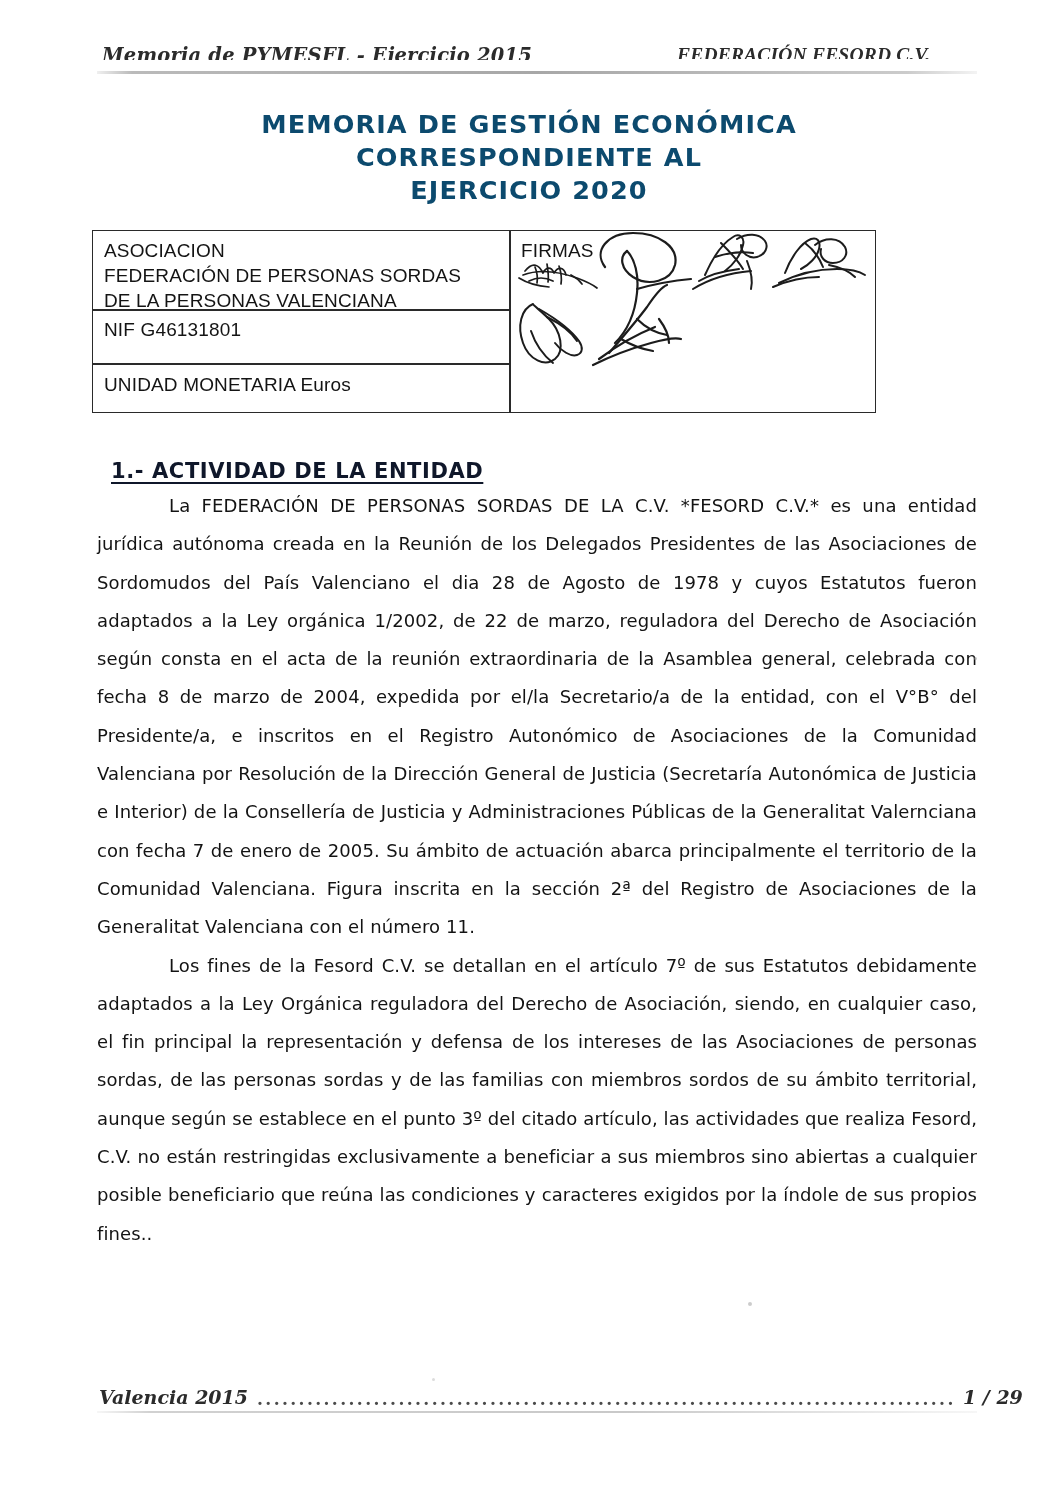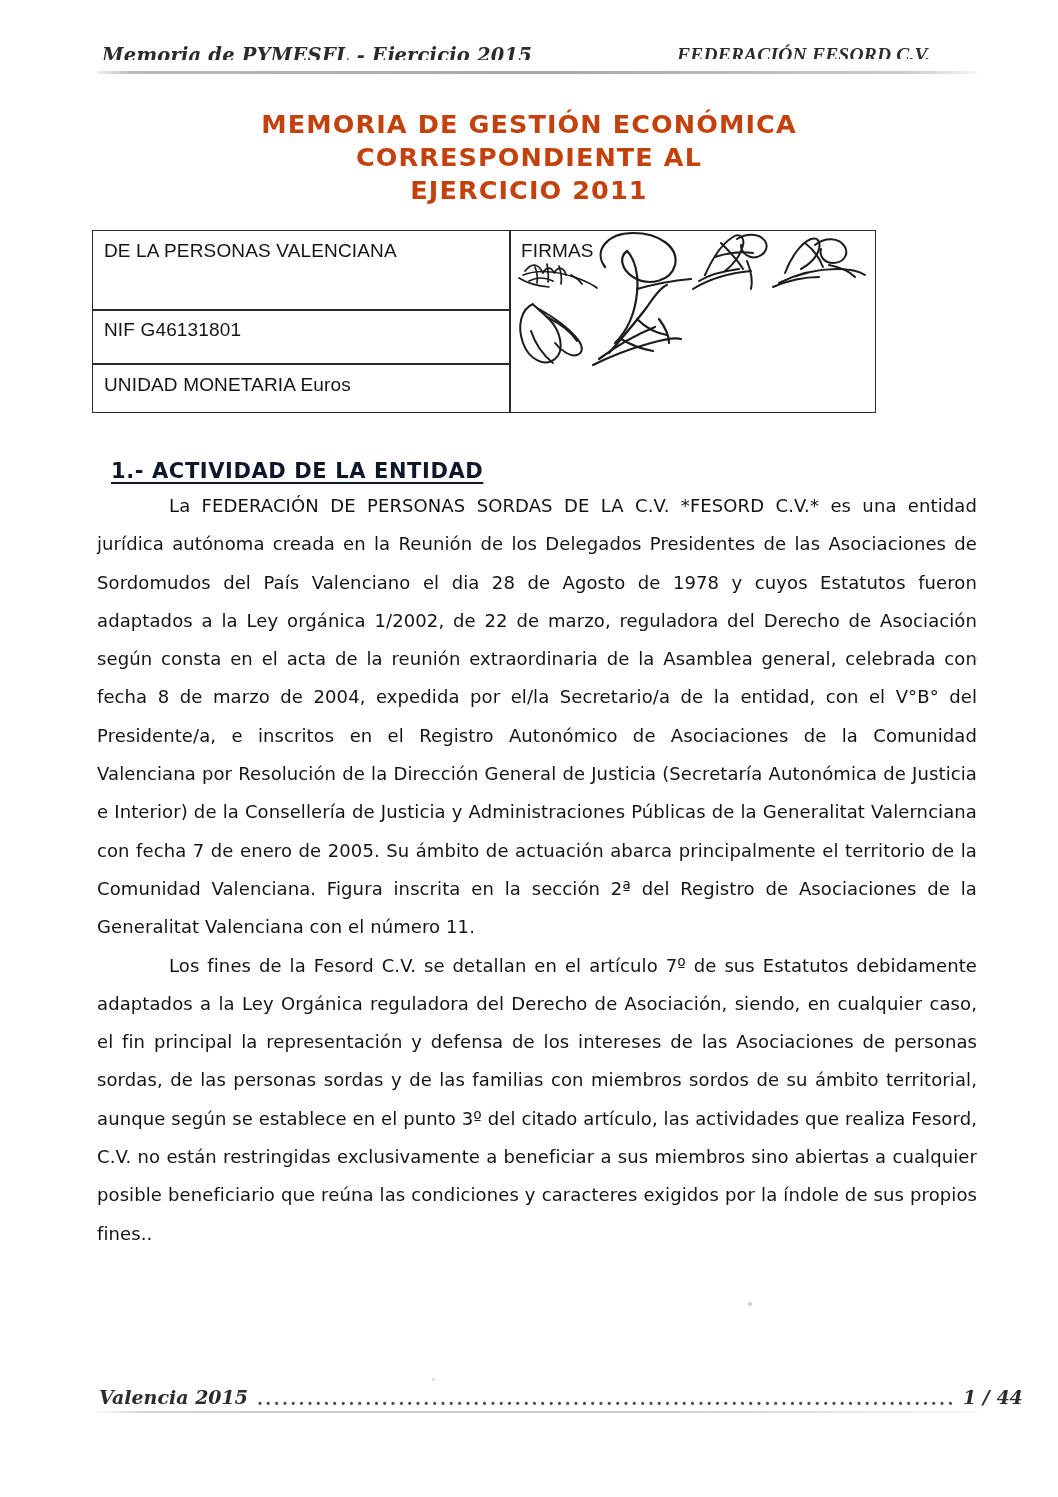--- a/index.html
+++ b/index.html
@@ -68,21 +68,21 @@
     position: absolute;
     left: 0;
     top: 108px;
     width: 1058px;
     text-align: center;
     font-family: "DejaVu Sans", sans-serif;
     font-weight: 700;
     font-size: 25.5px;
     line-height: 33px;
     letter-spacing: 1.1px;
-    color: #c2410c;
+    color: #0c4a6e;
   }
   .doc-title div { white-space: nowrap; }
 
   
   .id-table {
     position: absolute;
     left: 92px;
     top: 230px;
     width: 784px;
     height: 183px;
@@ -207,29 +207,31 @@
 
   <div class="run-header">
     <div class="rh-left">Memoria de PYMESFL - Ejercicio 2015</div>
     <div class="rh-right">FEDERACIÓN FESORD C.V.</div>
     <div class="rule"></div>
   </div>
 
   <div class="doc-title">
     <div>MEMORIA DE GESTIÓN ECONÓMICA</div>
     <div>CORRESPONDIENTE AL</div>
-    <div>EJERCICIO 2011</div>
+    <div>EJERCICIO 2020</div>
   </div>
 
   <div class="id-table">
     <div class="vsplit"></div>
     <div class="hsplit r1"></div>
     <div class="hsplit r2"></div>
 
     <div class="id-cell entity">
+      <div>ASOCIACION</div>
+      <div>FEDERACIÓN DE PERSONAS SORDAS</div>
       <div>DE LA PERSONAS VALENCIANA</div>
     </div>
 
     <div class="id-cell nif">NIF  G46131801</div>
     <div class="id-cell unit">UNIDAD MONETARIA  Euros</div>
     <div class="id-cell firmas">FIRMAS</div>
 
     <div class="signatures">
       <svg width="366" height="181" viewBox="0 0 366 181" fill="none" stroke="#1c1c1c" stroke-linecap="round" stroke-linejoin="round">
 
@@ -293,17 +295,17 @@
   </div>
 
   <span class="speck" style="left:974px; top:657px; width:3px; height:3px; opacity:.55;"></span>
   <span class="speck" style="left:966px; top:1115px; width:3px; height:4px; opacity:.5;"></span>
   <span class="speck" style="left:748px; top:1302px; width:4px; height:4px; opacity:.5;"></span>
   <span class="speck" style="left:432px; top:1378px; width:3px; height:3px; opacity:.35;"></span>
 
   <div class="footer">
     <div class="f-left">Valencia 2015</div>
     <div class="f-dots">....................................................................................................</div>
-    <div class="f-right">1 / 44</div>
+    <div class="f-right">1 / 29</div>
     <div class="rule"></div>
   </div>
 
 </div>
 
 </body></html>

